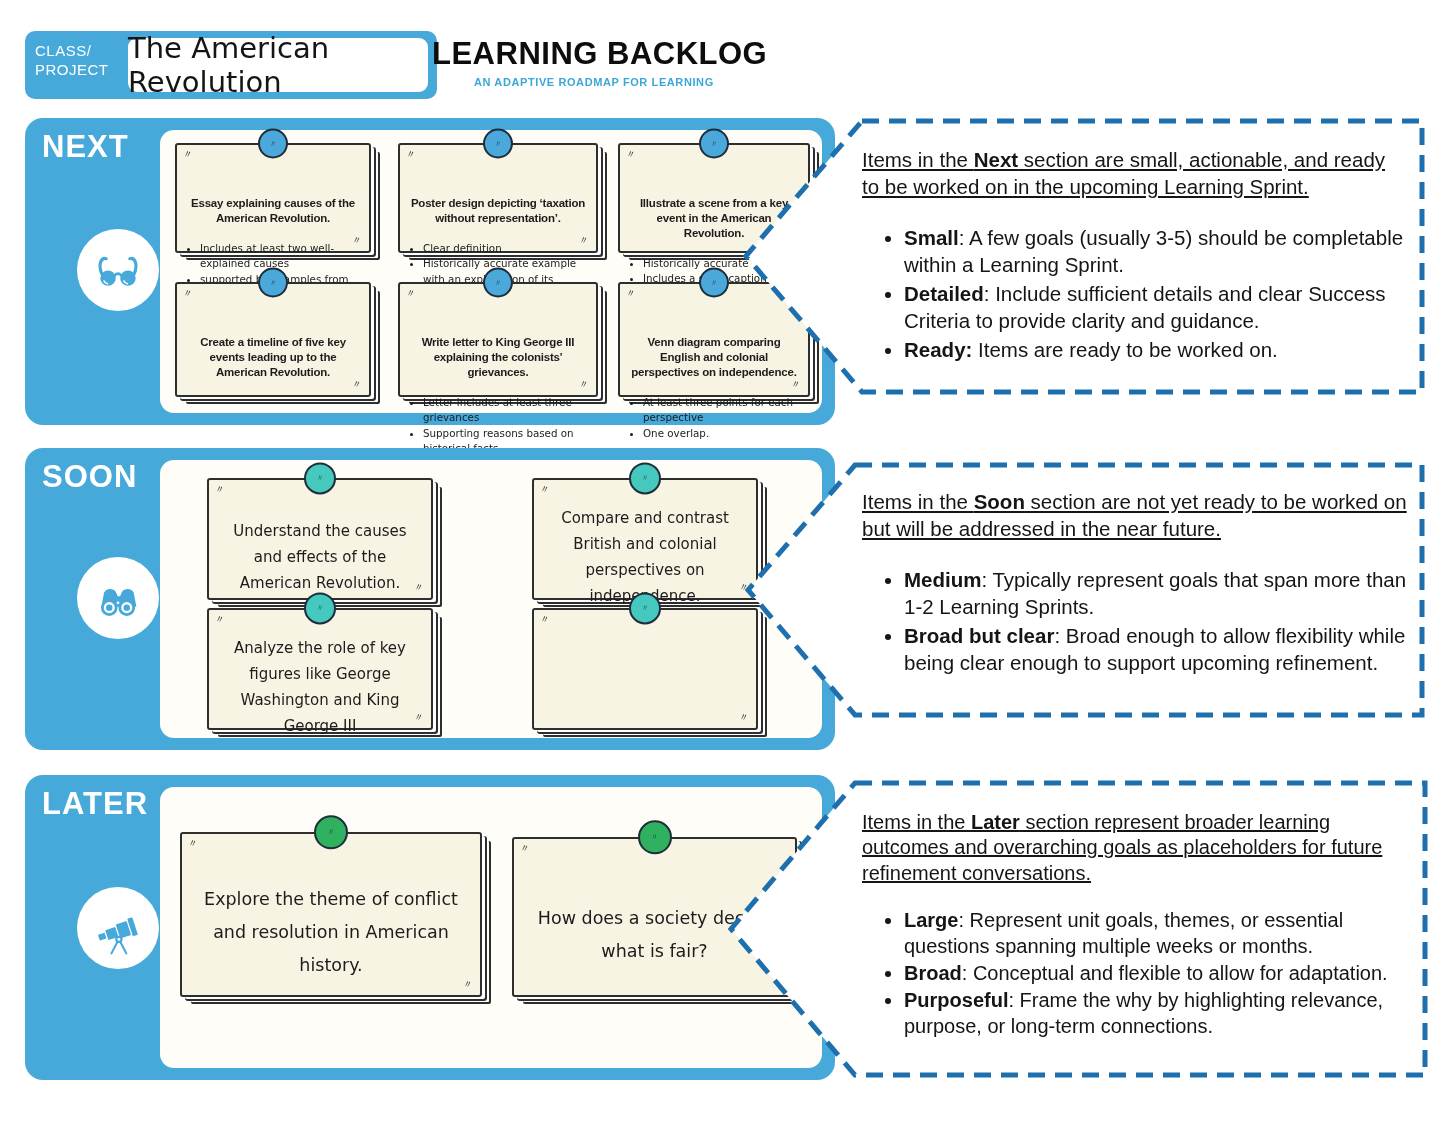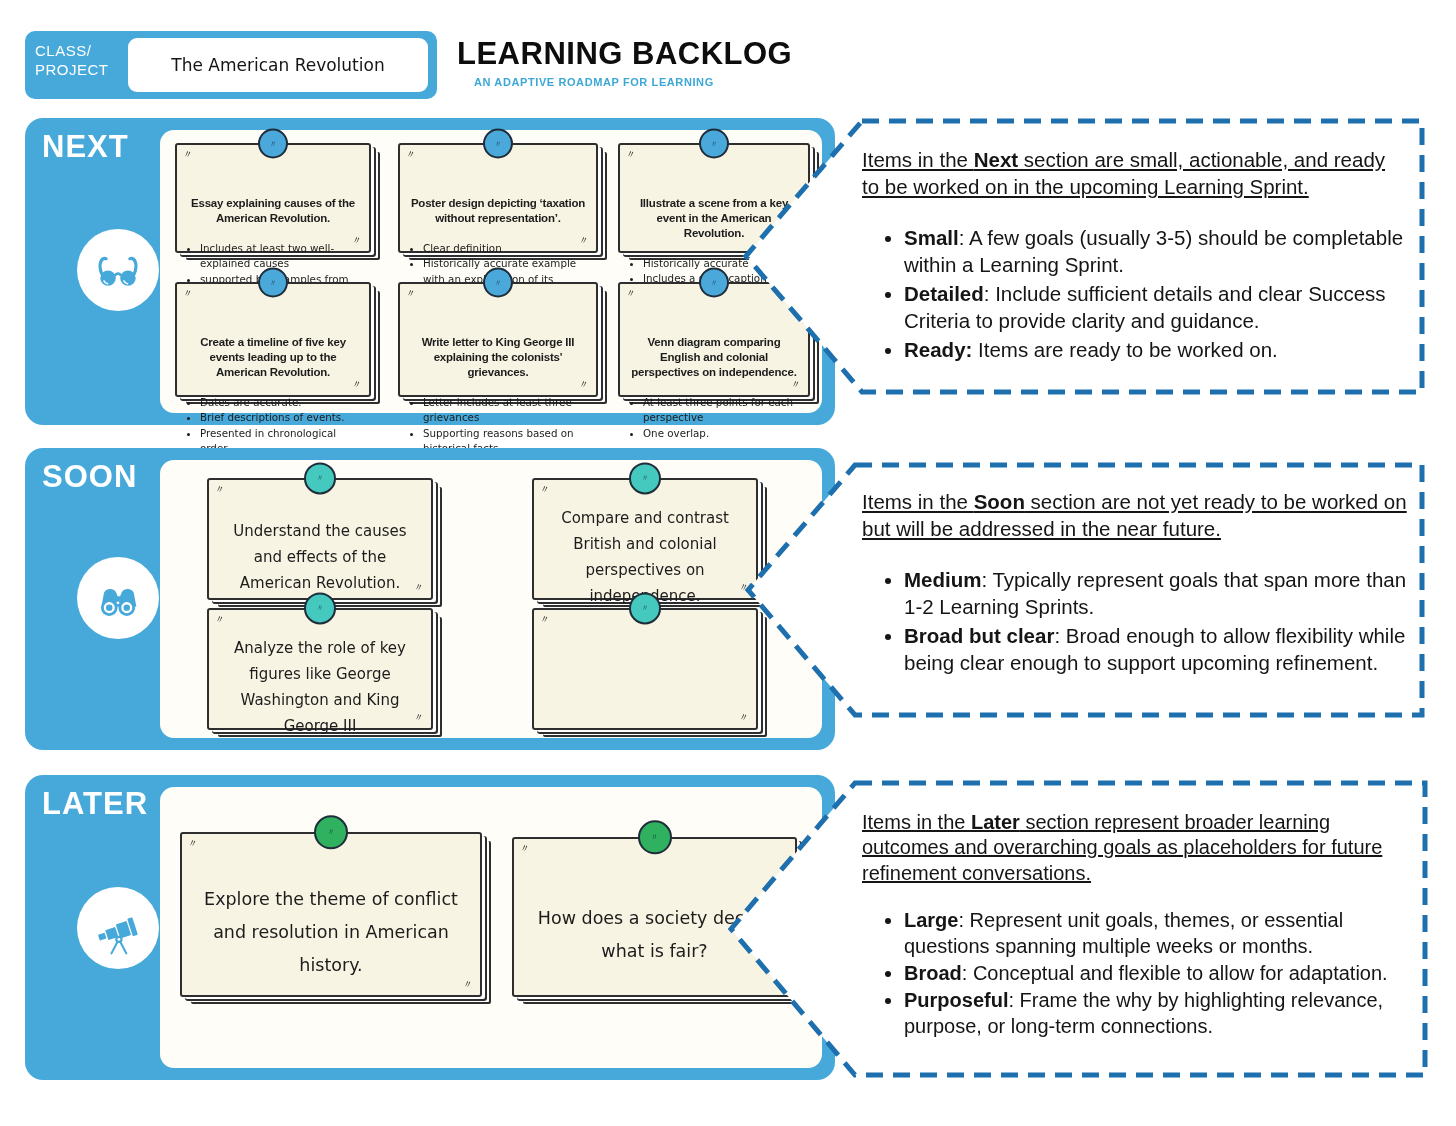--- a/index.html
+++ b/index.html
@@ -7,22 +7,22 @@
     width:1456px;height:1126px;position:relative;overflow:hidden;
     background:#ffffff;font-family:"Liberation Sans",sans-serif;color:#111;
   }
   
   .class-box{position:absolute;left:25px;top:31px;width:412px;height:68px;
     background:#47a9da;border-radius:10px;}
   .class-label{position:absolute;left:10px;top:11px;color:#fff;font-weight:400;
     font-size:15px;line-height:1.25;letter-spacing:.5px;}
   .class-input{position:absolute;left:103px;top:7px;width:300px;height:54px;
     background:#fff;border-radius:9px;display:flex;align-items:center;justify-content:center;
-    font-family:"DejaVu Sans",sans-serif;font-size:17px;font-weight:500;color:#151515;}
-  .main-title{position:absolute;left:457px;top:36px;font-size:31px;font-weight:800;
+    font-family:"DejaVu Sans",sans-serif;font-size:29px;font-weight:500;color:#151515;}
+  .main-title{position:absolute;left:432px;top:36px;font-size:31px;font-weight:800;
     letter-spacing:.5px;color:#0d0d0d;}
   .main-subtitle{position:absolute;left:474px;top:76px;font-size:11px;font-weight:700;
     letter-spacing:.6px;color:#3ba7d6;}
   
   .section{position:absolute;left:25px;width:810px;background:#47a9da;border-radius:18px;}
   .section-next{top:118px;height:307px;}
   .section-soon{top:448px;height:302px;}
   .section-later{top:775px;height:305px;}
   .section-label{position:absolute;left:17px;top:11px;color:#fff;font-weight:800;
     font-size:31px;letter-spacing:1px;}
@@ -128,25 +128,20 @@
         <li>Historically accurate</li>
         <li>Includes a short caption explaining event.</li>
       </ul>
     </div>
 
     <div class="card card-next" style="left:15px;top:152px;width:196px;height:115px;">
       <span class="pin pin-next">〃</span>
       <span class="mark tl">〃</span>
       <span class="mark br">〃</span>
       <div class="card-title">Create a timeline of five key events leading up to the American Revolution.</div>
-      <ul>
-        <li>Dates are accurate.</li>
-        <li>Brief descriptions of events.</li>
-        <li>Presented in chronological order.</li>
-      </ul>
     </div>
 
     <div class="card card-next" style="left:238px;top:152px;width:200px;height:115px;">
       <span class="pin pin-next">〃</span>
       <span class="mark tl">〃</span>
       <span class="mark br">〃</span>
       <div class="card-title">Write letter to King George III explaining the colonists' grievances.</div>
       <ul>
         <li>Letter includes at least three grievances</li>
         <li>Supporting reasons based on historical facts.</li>

